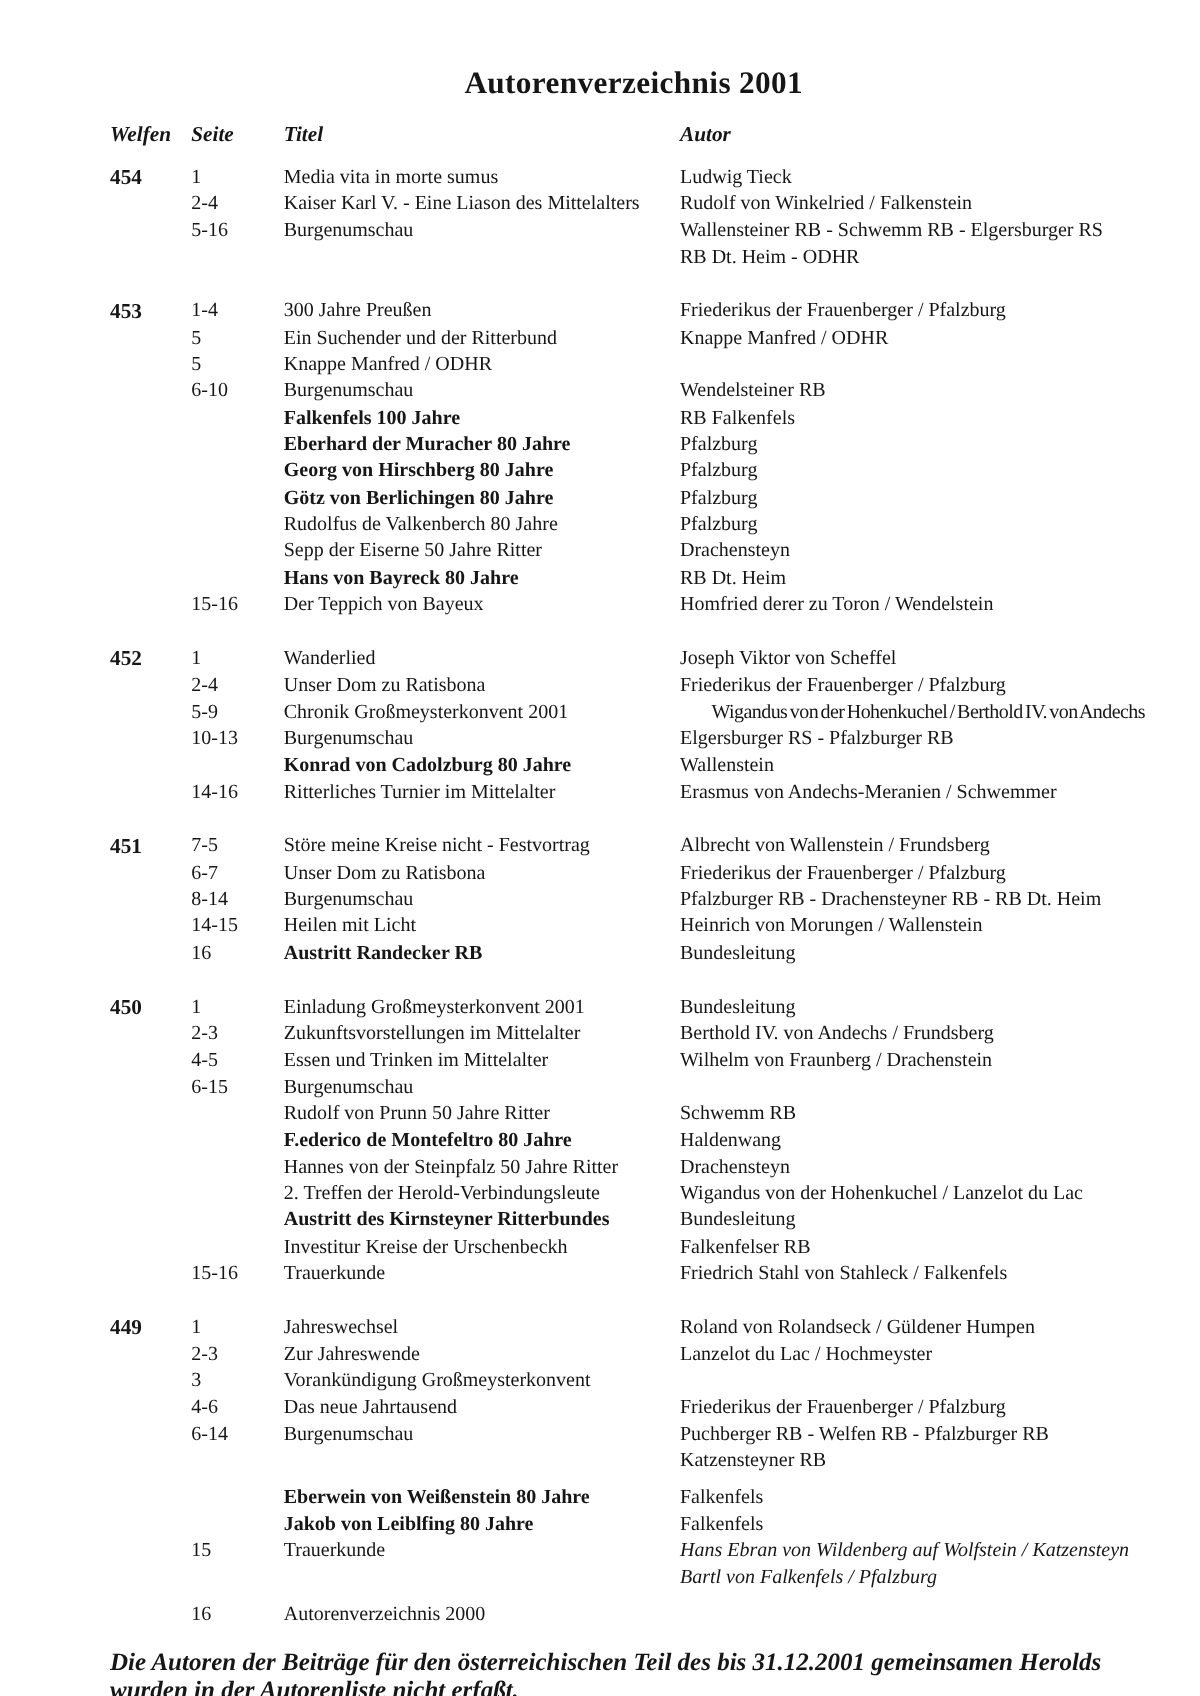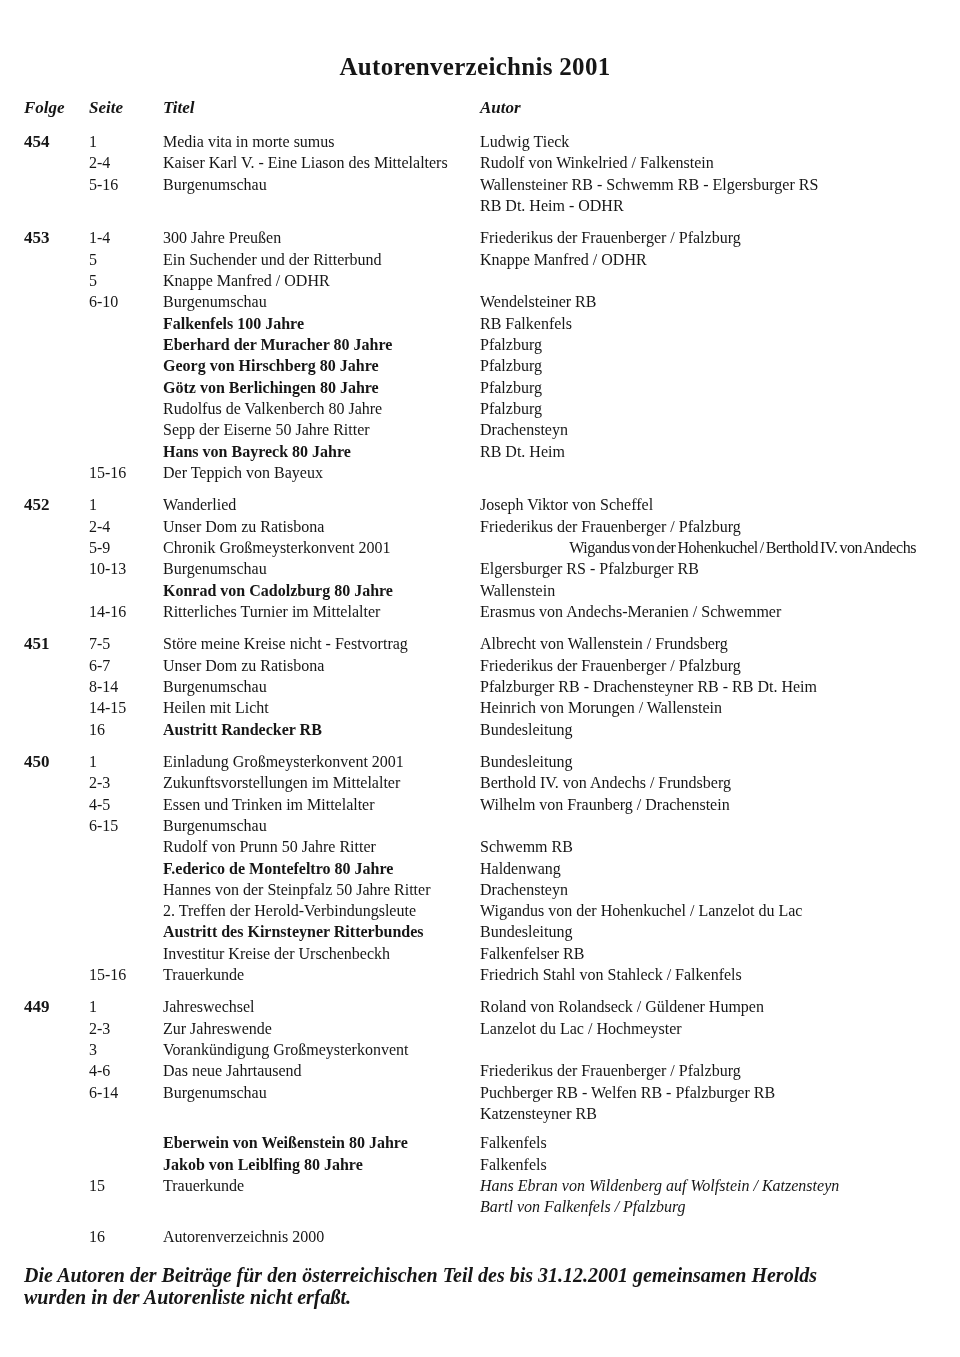--- a/index.html
+++ b/index.html
@@ -5,21 +5,21 @@
   html, body { margin: 0; padding: 0; background: #ffffff; }
   body {
     width: 960px; height: 1357px;
     font-family: "Liberation Serif", "DejaVu Serif", serif;
     color: #161616;
     overflow: hidden;
   }
   .page {
     box-sizing: border-box;
     width: 960px; height: 1357px;
-    padding: 52px 44px 0 24px;
+    padding: 52px 44px 0 88px;
     background: #ffffff;
   }
   .doc-title {
     text-align: center;
     font-size: 25px;
     font-weight: bold;
     letter-spacing: 0.3px;
     line-height: 29px;
     margin: 0 0 0 10px;
   }
@@ -29,21 +29,21 @@
     font-size: 17px;
     font-weight: bold;
     font-style: italic;
     line-height: 21px;
   }
   .header-row .col-folge { width: 65px; }
   .col-seite { width: 74px; flex: 0 0 74px; }
   .col-titel { width: 317px; flex: 0 0 317px; }
   .col-autor { flex: 1 1 auto; }
   .index-table { margin-top: 13px; }
-  .folge-group { display: flex; margin-top: 11px; }
+  .folge-group { display: flex; margin-top: 22px; }
   .folge-group:first-child { margin-top: 0; }
   .folge-num {
     width: 65px; flex: 0 0 65px;
     font-size: 17px;
     font-weight: bold;
     line-height: 21.33px;
   }
   .rows { flex: 1 1 auto; }
   .row {
     display: flex;
@@ -64,21 +64,21 @@
   }
 </style>
 </head>
 <body>
 
 <div class="page">
 
   <h1 class="doc-title">Autorenverzeichnis 2001</h1>
 
   <div class="header-row">
-    <span class="col-folge">Folge</span>
+    <span class="col-folge">Welfen</span>
     <span class="col-seite">Seite</span>
     <span class="col-titel">Titel</span>
     <span class="col-autor">Autor</span>
   </div>
 
   <main class="index-table">
       <section class="folge-group">
         <div class="folge-num">454</div>
         <div class="rows">
           <div class="row">
@@ -156,20 +156,21 @@
             <span class="col-autor">Drachensteyn</span>
           </div>
           <div class="row">
             <span class="col-seite"></span>
             <span class="col-titel bold">Hans von Bayreck 80 Jahre</span>
             <span class="col-autor">RB Dt. Heim</span>
           </div>
           <div class="row">
             <span class="col-seite">15-16</span>
             <span class="col-titel">Der Teppich von Bayeux</span>
+            <span class="col-autor">Homfried derer zu Toron / Wendelstein</span>
           </div>
         </div>
       </section>
       <section class="folge-group">
         <div class="folge-num">452</div>
         <div class="rows">
           <div class="row">
             <span class="col-seite">1</span>
             <span class="col-titel">Wanderlied</span>
             <span class="col-autor">Joseph Viktor von Scheffel</span>

